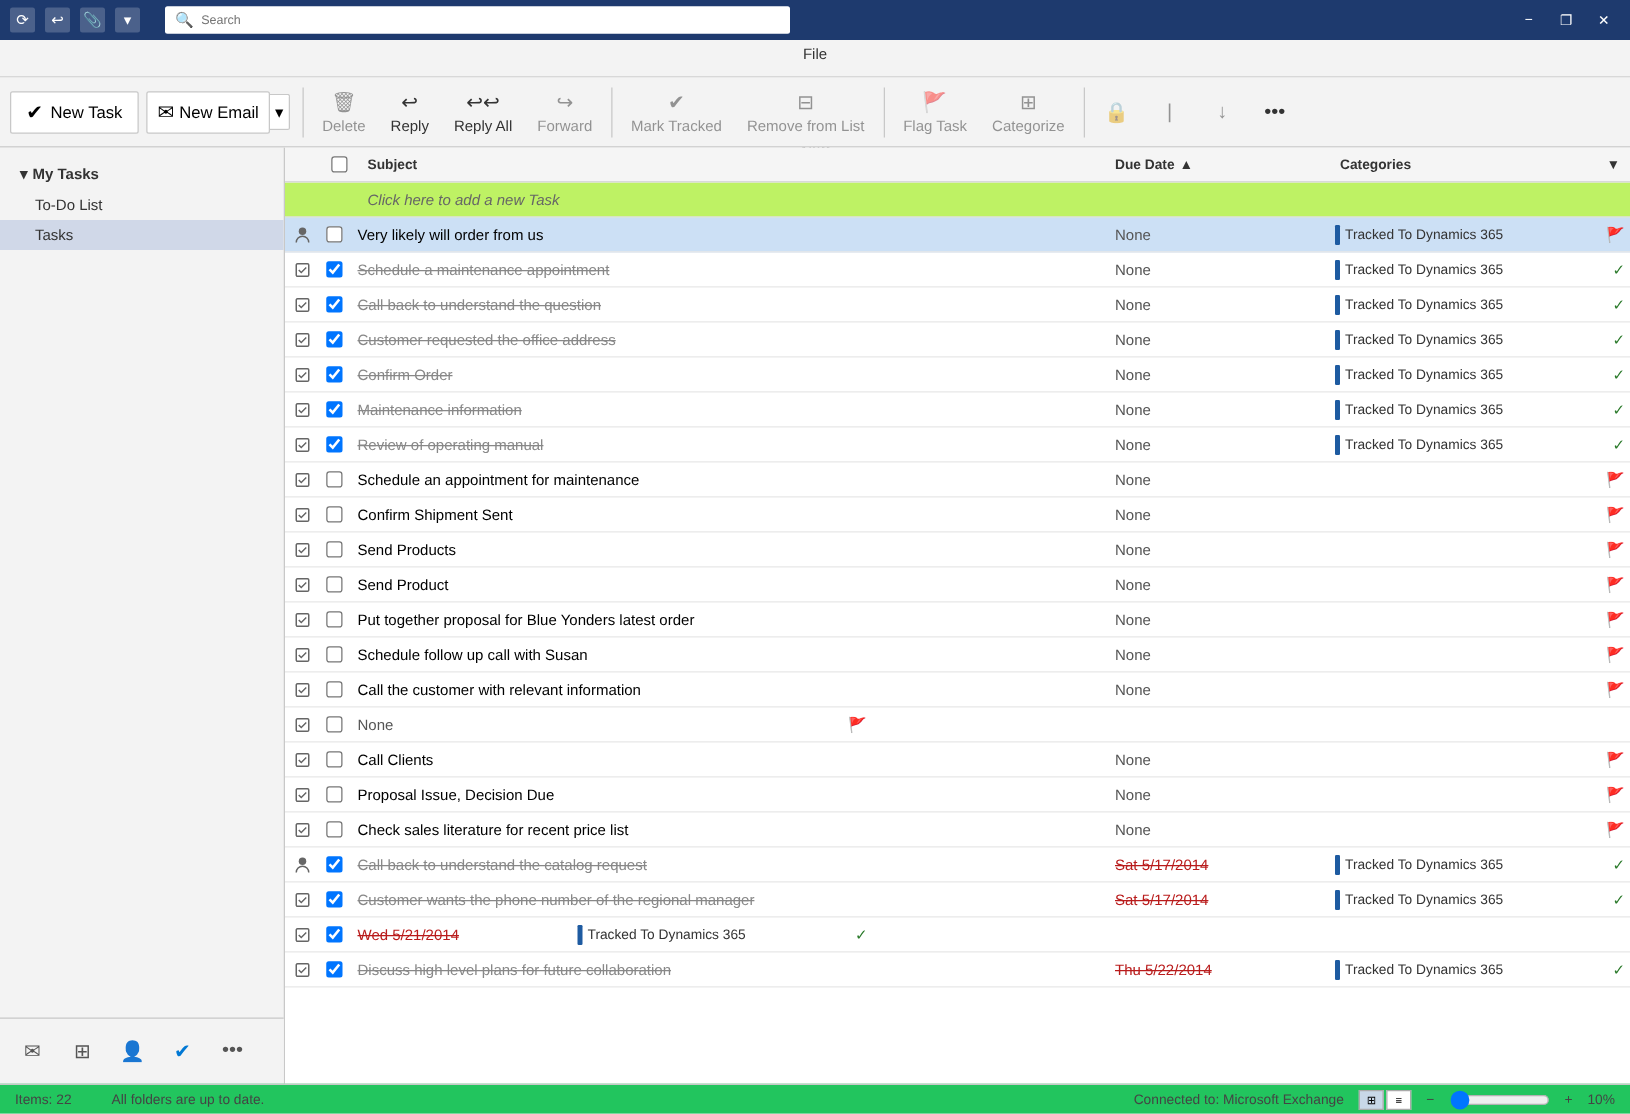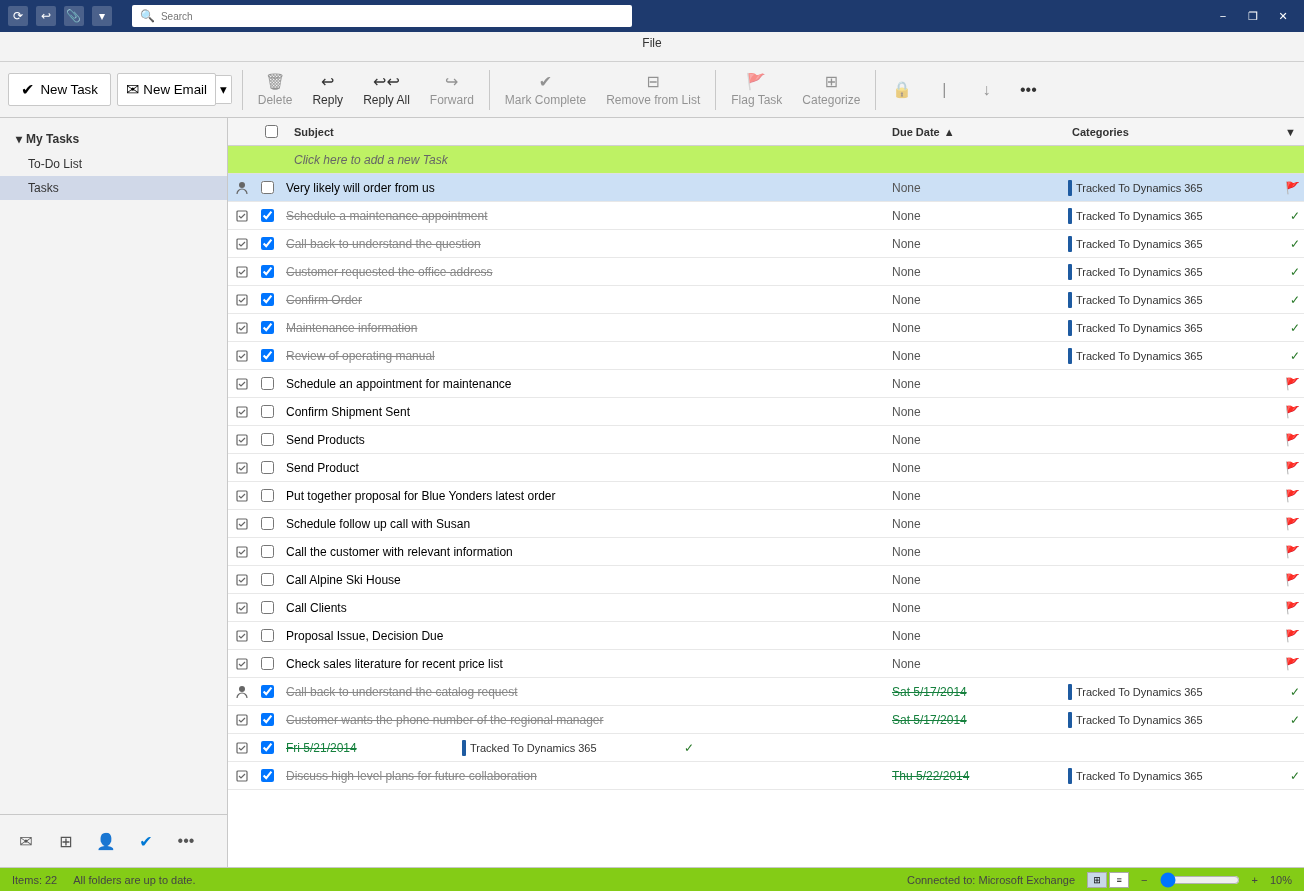--- a/index.html
+++ b/index.html
@@ -57,30 +57,30 @@
     .add-task-row { height: 28px; display: flex; align-items: center; background: #bef264; border-bottom: 1px solid #e0e0e0; cursor: pointer; }
     .add-task-text { padding: 0 8px; font-size: 12px; color: #666; font-style: italic; }
     .task-row { height: 28px; display: flex; align-items: center; border-bottom: 1px solid #e8e8e8; cursor: pointer; }
     .task-row.selected { background: #cce0f5; }
     .task-row.completed .task-subject { text-decoration: line-through; color: #888; }
     .task-row .row-icon { width: 28px; display: flex; align-items: center; justify-content: center; font-size: 12px; color: #666; flex-shrink: 0; }
     .task-row .row-check { width: 22px; display: flex; align-items: center; justify-content: center; flex-shrink: 0; }
     .task-row .row-check input { cursor: pointer; }
     .task-row .task-subject { flex: 1; padding: 0 8px; font-size: 12px; overflow: hidden; text-overflow: ellipsis; white-space: nowrap; }
     .task-row .task-duedate { width: 180px; padding: 0 8px; font-size: 12px; color: #555; flex-shrink: 0; }
-    .task-row .task-duedate.overdue { color: #15803d; text-decoration: line-through; }
+    .task-row .task-duedate.overdue { color: #b91c1c; text-decoration: line-through; }
     .task-row .task-category { width: 240px; padding: 0 4px; font-size: 11px; display: flex; align-items: center; gap: 4px; flex-shrink: 0; }
     .dynamics-badge { display: flex; align-items: center; gap: 4px; }
     .dynamics-bar { width: 4px; height: 16px; background: #1e5ba1; border-radius: 1px; flex-shrink: 0; }
     .dynamics-text { font-size: 11px; color: #333; white-space: nowrap; overflow: hidden; text-overflow: ellipsis; }
     .flag-icon { color: #c00; font-size: 12px; margin-left: auto; }
     .check-green { color: #2a7a2a; font-size: 12px; margin-left: auto; }
 
     
-    .status-bar { height: 24px; background: #84cc16; border-top: 1px solid #c8c8c8; display: flex; align-items: center; padding: 0 12px; font-size: 11px; color: #444; flex-shrink: 0; gap: 16px; justify-content: space-between; }
+    .status-bar { height: 24px; background: #22c55e; border-top: 1px solid #c8c8c8; display: flex; align-items: center; padding: 0 12px; font-size: 11px; color: #444; flex-shrink: 0; gap: 32px; justify-content: space-between; }
     .status-bar .status-right { margin-left: auto; display: flex; align-items: center; gap: 12px; }
     .zoom-slider { width: 80px; }
     .view-toggle { display: flex; gap: 2px; }
     .view-btn { width: 20px; height: 16px; border: 1px solid #aaa; background: white; cursor: pointer; display: flex; align-items: center; justify-content: center; font-size: 9px; }
     .view-btn.active { background: #c8d8e8; }
   </style>
 </head>
 <body>
 
 <div class="title-bar">
@@ -136,21 +136,21 @@
     <span style="font-size:16px;">↩↩</span>
     <span>Reply All</span>
   </div>
   <div class="ribbon-btn disabled">
     <span style="font-size:16px;">↪</span>
     <span>Forward</span>
   </div>
   <div class="ribbon-separator"></div>
   <div class="ribbon-btn disabled">
     <span style="font-size:16px;">✔</span>
-    <span>Mark Complete</span>
+    <span>Mark Tracked</span>
   </div>
   <div class="ribbon-btn disabled">
     <span style="font-size:16px;">⊟</span>
     <span>Remove from List</span>
   </div>
   <div class="ribbon-separator"></div>
   <div class="ribbon-btn disabled">
     <span style="font-size:16px;">🚩</span>
     <span>Flag Task</span>
   </div>
@@ -479,21 +479,20 @@
           <div class="task-row">
             <div class="row-icon col-icon">
               <svg width="14" height="14" viewBox="0 0 14 14">
                 <rect x="2" y="2" width="10" height="10" rx="1" stroke="#666" stroke-width="1.2" fill="white"></rect>
                 <path d="M4 7l2 2 4-4" stroke="#666" stroke-width="1.2" fill="none"></path>
               </svg>
             </div>
             <div class="row-check">
               <input type="checkbox" style="">
             </div>
-            <div class="task-subject">Call Alpine Ski House</div>
             <div class="task-duedate">None</div>
             <div class="task-category">
               <span class="flag-icon" style="margin-left: auto; flex-shrink: 0;">🚩</span>
             </div>
           </div>
           <div class="task-row">
             <div class="row-icon col-icon">
               <svg width="14" height="14" viewBox="0 0 14 14">
                 <rect x="2" y="2" width="10" height="10" rx="1" stroke="#666" stroke-width="1.2" fill="white"></rect>
                 <path d="M4 7l2 2 4-4" stroke="#666" stroke-width="1.2" fill="none"></path>
@@ -583,21 +582,21 @@
           <div class="task-row completed">
             <div class="row-icon col-icon">
               <svg width="14" height="14" viewBox="0 0 14 14">
                 <rect x="2" y="2" width="10" height="10" rx="1" stroke="#666" stroke-width="1.2" fill="white"></rect>
                 <path d="M4 7l2 2 4-4" stroke="#666" stroke-width="1.2" fill="none"></path>
               </svg>
             </div>
             <div class="row-check">
               <input type="checkbox" checked="" style="">
             </div>
-            <div class="task-duedate overdue">Fri 5/21/2014</div>
+            <div class="task-duedate overdue">Wed 5/21/2014</div>
             <div class="task-category">
               <div class="dynamics-badge">
                 <div class="dynamics-bar"></div>
                 <span class="dynamics-text">Tracked To Dynamics 365</span>
               </div>
               <span class="check-green" style="margin-left: auto; flex-shrink: 0;">✓</span>
             </div>
           </div>
           <div class="task-row completed">
             <div class="row-icon col-icon">

